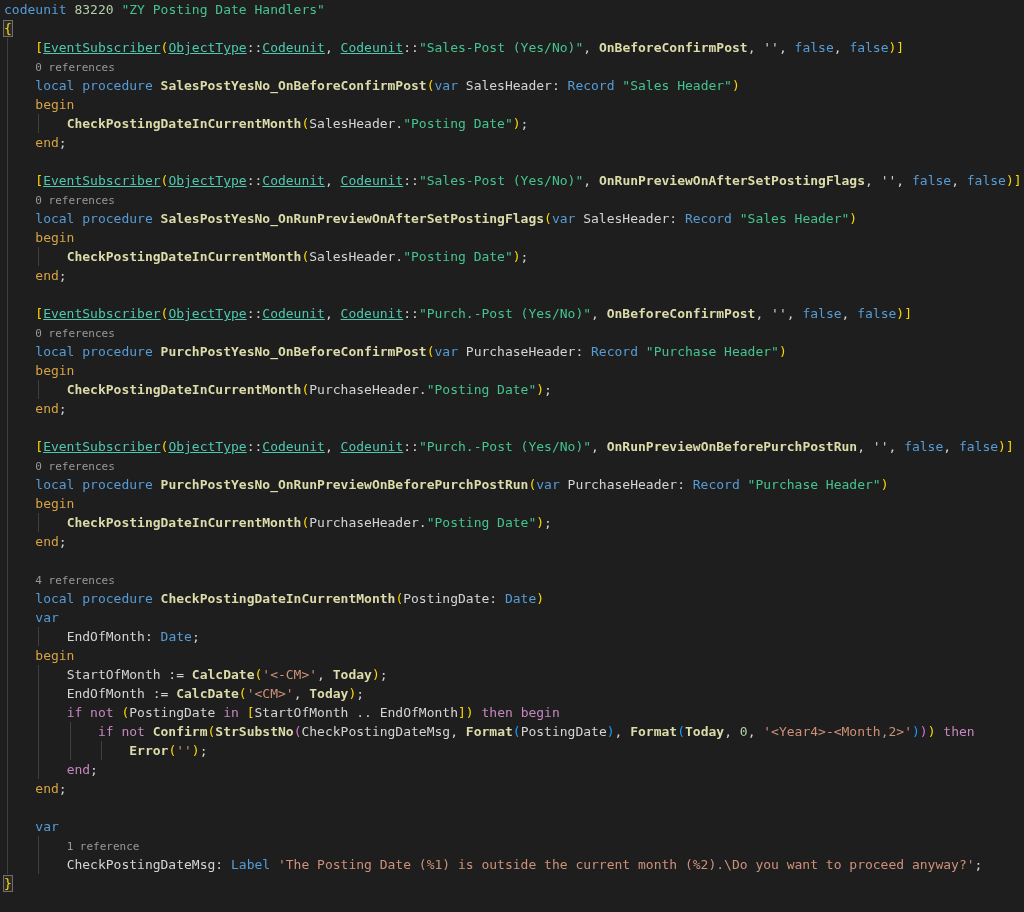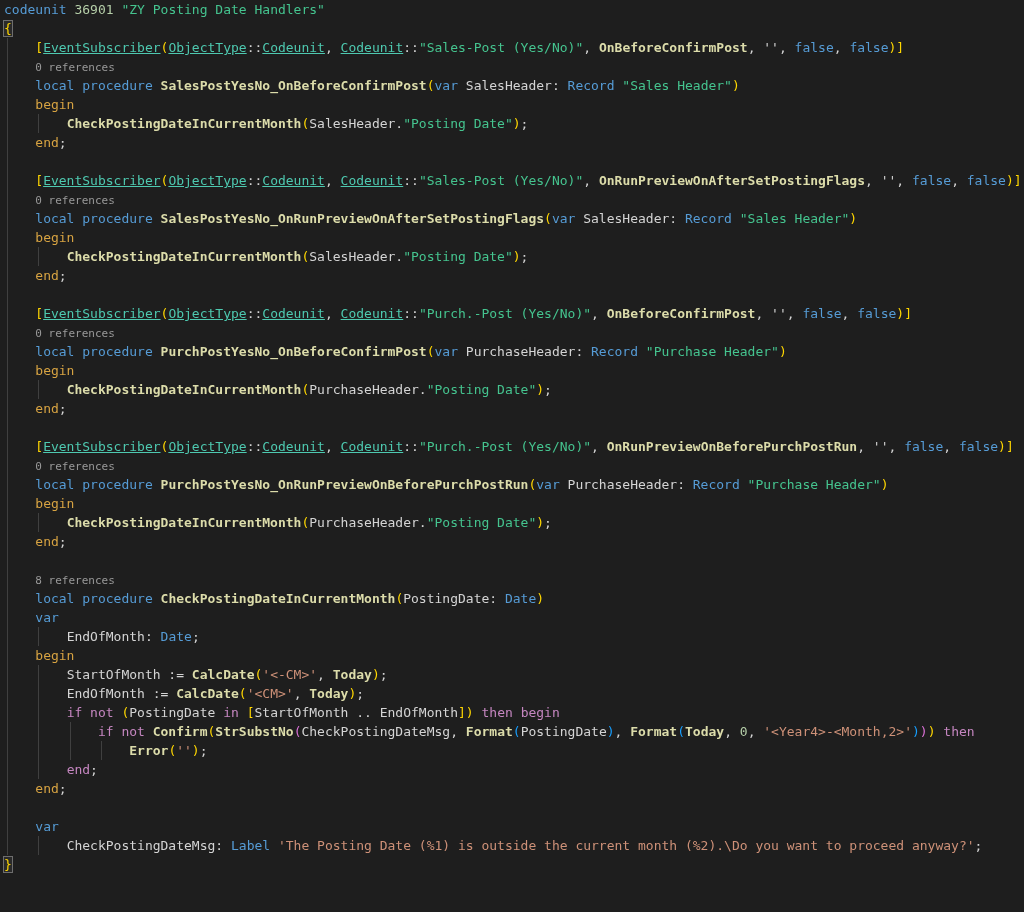--- a/index.html
+++ b/index.html
@@ -31,21 +31,21 @@
   .lens{color:var(--codelens,#999999);font-size:11px;cursor:pointer;}
   .b1{color:var(--bracket1,#ffd700);}
   .b2{color:var(--bracket2,#da70d6);}
   .b3{color:var(--bracket3,#179fff);}
   .brm{color:var(--bracket1,#ffd700);outline:1px solid #6e6e6e;background:rgba(120,120,120,.14);}
 </style>
 </head>
 <body>
 
 <div class="editor">
-    <div class="line"><span class="tk kw">codeunit</span><span class="tk pl"> </span><span class="tk num">36901</span><span class="tk pl"> </span><span class="tk qs">"ZY Posting Date Handlers"</span></div>
+    <div class="line"><span class="tk kw">codeunit</span><span class="tk pl"> </span><span class="tk num">83220</span><span class="tk pl"> </span><span class="tk qs">"ZY Posting Date Handlers"</span></div>
     <div class="line"><span class="tk brm">{</span></div>
     <div class="line"><span class="guide" style="left: 3px;"></span><span class="tk pl">    </span><span class="tk b1">[</span><span class="tk ty">EventSubscriber</span><span class="tk b1">(</span><span class="tk ty">ObjectType</span><span class="tk pl">::</span><span class="tk ty">Codeunit</span><span class="tk pl">, </span><span class="tk ty">Codeunit</span><span class="tk pl">::</span><span class="tk qs">"Sales-Post (Yes/No)"</span><span class="tk pl">, </span><span class="tk fn">OnBeforeConfirmPost</span><span class="tk pl">, '', </span><span class="tk kw">false</span><span class="tk pl">, </span><span class="tk kw">false</span><span class="tk b1">)]</span></div>
     <div class="line"><span class="guide" style="left: 3px;"></span><span class="tk pl">    </span><span class="tk lens">0 references</span></div>
     <div class="line"><span class="guide" style="left: 3px;"></span><span class="tk pl">    </span><span class="tk kw">local</span><span class="tk pl"> </span><span class="tk kw">procedure</span><span class="tk pl"> </span><span class="tk fn">SalesPostYesNo_OnBeforeConfirmPost</span><span class="tk b1">(</span><span class="tk kw">var</span><span class="tk pl"> </span><span class="tk vr">SalesHeader</span><span class="tk pl">: </span><span class="tk kw">Record</span><span class="tk pl"> </span><span class="tk qs">"Sales Header"</span><span class="tk b1">)</span></div>
     <div class="line"><span class="guide" style="left: 3px;"></span><span class="tk pl">    </span><span class="tk be">begin</span></div>
     <div class="line"><span class="guide" style="left: 3px;"></span><span class="guide" style="left: 34.32px;"></span><span class="tk pl">        </span><span class="tk fn">CheckPostingDateInCurrentMonth</span><span class="tk b1">(</span><span class="tk vr">SalesHeader</span><span class="tk pl">.</span><span class="tk qs">"Posting Date"</span><span class="tk b1">)</span><span class="tk pl">;</span></div>
     <div class="line"><span class="guide" style="left: 3px;"></span><span class="tk pl">    </span><span class="tk be">end</span><span class="tk pl">;</span></div>
     <div class="line"><span class="guide" style="left: 3px;"></span></div>
     <div class="line"><span class="guide" style="left: 3px;"></span><span class="tk pl">    </span><span class="tk b1">[</span><span class="tk ty">EventSubscriber</span><span class="tk b1">(</span><span class="tk ty">ObjectType</span><span class="tk pl">::</span><span class="tk ty">Codeunit</span><span class="tk pl">, </span><span class="tk ty">Codeunit</span><span class="tk pl">::</span><span class="tk qs">"Sales-Post (Yes/No)"</span><span class="tk pl">, </span><span class="tk fn">OnRunPreviewOnAfterSetPostingFlags</span><span class="tk pl">, '', </span><span class="tk kw">false</span><span class="tk pl">, </span><span class="tk kw">false</span><span class="tk b1">)]</span></div>
     <div class="line"><span class="guide" style="left: 3px;"></span><span class="tk pl">    </span><span class="tk lens">0 references</span></div>
@@ -61,29 +61,30 @@
     <div class="line"><span class="guide" style="left: 3px;"></span><span class="guide" style="left: 34.32px;"></span><span class="tk pl">        </span><span class="tk fn">CheckPostingDateInCurrentMonth</span><span class="tk b1">(</span><span class="tk vr">PurchaseHeader</span><span class="tk pl">.</span><span class="tk qs">"Posting Date"</span><span class="tk b1">)</span><span class="tk pl">;</span></div>
     <div class="line"><span class="guide" style="left: 3px;"></span><span class="tk pl">    </span><span class="tk be">end</span><span class="tk pl">;</span></div>
     <div class="line"><span class="guide" style="left: 3px;"></span></div>
     <div class="line"><span class="guide" style="left: 3px;"></span><span class="tk pl">    </span><span class="tk b1">[</span><span class="tk ty">EventSubscriber</span><span class="tk b1">(</span><span class="tk ty">ObjectType</span><span class="tk pl">::</span><span class="tk ty">Codeunit</span><span class="tk pl">, </span><span class="tk ty">Codeunit</span><span class="tk pl">::</span><span class="tk qs">"Purch.-Post (Yes/No)"</span><span class="tk pl">, </span><span class="tk fn">OnRunPreviewOnBeforePurchPostRun</span><span class="tk pl">, '', </span><span class="tk kw">false</span><span class="tk pl">, </span><span class="tk kw">false</span><span class="tk b1">)]</span></div>
     <div class="line"><span class="guide" style="left: 3px;"></span><span class="tk pl">    </span><span class="tk lens">0 references</span></div>
     <div class="line"><span class="guide" style="left: 3px;"></span><span class="tk pl">    </span><span class="tk kw">local</span><span class="tk pl"> </span><span class="tk kw">procedure</span><span class="tk pl"> </span><span class="tk fn">PurchPostYesNo_OnRunPreviewOnBeforePurchPostRun</span><span class="tk b1">(</span><span class="tk kw">var</span><span class="tk pl"> </span><span class="tk vr">PurchaseHeader</span><span class="tk pl">: </span><span class="tk kw">Record</span><span class="tk pl"> </span><span class="tk qs">"Purchase Header"</span><span class="tk b1">)</span></div>
     <div class="line"><span class="guide" style="left: 3px;"></span><span class="tk pl">    </span><span class="tk be">begin</span></div>
     <div class="line"><span class="guide" style="left: 3px;"></span><span class="guide" style="left: 34.32px;"></span><span class="tk pl">        </span><span class="tk fn">CheckPostingDateInCurrentMonth</span><span class="tk b1">(</span><span class="tk vr">PurchaseHeader</span><span class="tk pl">.</span><span class="tk qs">"Posting Date"</span><span class="tk b1">)</span><span class="tk pl">;</span></div>
     <div class="line"><span class="guide" style="left: 3px;"></span><span class="tk pl">    </span><span class="tk be">end</span><span class="tk pl">;</span></div>
     <div class="line"><span class="guide" style="left: 3px;"></span></div>
-    <div class="line"><span class="guide" style="left: 3px;"></span><span class="tk pl">    </span><span class="tk lens">8 references</span></div>
+    <div class="line"><span class="guide" style="left: 3px;"></span><span class="tk pl">    </span><span class="tk lens">4 references</span></div>
     <div class="line"><span class="guide" style="left: 3px;"></span><span class="tk pl">    </span><span class="tk kw">local</span><span class="tk pl"> </span><span class="tk kw">procedure</span><span class="tk pl"> </span><span class="tk fn">CheckPostingDateInCurrentMonth</span><span class="tk b1">(</span><span class="tk vr">PostingDate</span><span class="tk pl">: </span><span class="tk kw">Date</span><span class="tk b1">)</span></div>
     <div class="line"><span class="guide" style="left: 3px;"></span><span class="tk pl">    </span><span class="tk kw">var</span></div>
     <div class="line"><span class="guide" style="left: 3px;"></span><span class="guide" style="left: 34.32px;"></span><span class="tk pl">        </span><span class="tk vr">EndOfMonth</span><span class="tk pl">: </span><span class="tk kw">Date</span><span class="tk pl">;</span></div>
     <div class="line"><span class="guide" style="left: 3px;"></span><span class="tk pl">    </span><span class="tk be">begin</span></div>
     <div class="line"><span class="guide" style="left: 3px;"></span><span class="guide" style="left: 34.32px;"></span><span class="tk pl">        </span><span class="tk vr">StartOfMonth</span><span class="tk pl"> := </span><span class="tk fn">CalcDate</span><span class="tk b1">(</span><span class="tk st">'&lt;-CM&gt;'</span><span class="tk pl">, </span><span class="tk fn">Today</span><span class="tk b1">)</span><span class="tk pl">;</span></div>
     <div class="line"><span class="guide" style="left: 3px;"></span><span class="guide" style="left: 34.32px;"></span><span class="tk pl">        </span><span class="tk vr">EndOfMonth</span><span class="tk pl"> := </span><span class="tk fn">CalcDate</span><span class="tk b1">(</span><span class="tk st">'&lt;CM&gt;'</span><span class="tk pl">, </span><span class="tk fn">Today</span><span class="tk b1">)</span><span class="tk pl">;</span></div>
     <div class="line"><span class="guide" style="left: 3px;"></span><span class="guide" style="left: 34.32px;"></span><span class="tk pl">        </span><span class="tk ctl">if</span><span class="tk pl"> </span><span class="tk ctl">not</span><span class="tk pl"> </span><span class="tk b1">(</span><span class="tk vr">PostingDate</span><span class="tk pl"> </span><span class="tk ctl">in</span><span class="tk pl"> </span><span class="tk b1">[</span><span class="tk vr">StartOfMonth</span><span class="tk pl"> .. </span><span class="tk vr">EndOfMonth</span><span class="tk b1">])</span><span class="tk pl"> </span><span class="tk ctl">then</span><span class="tk pl"> </span><span class="tk ctl">begin</span></div>
     <div class="line"><span class="guide" style="left: 3px;"></span><span class="guide" style="left: 34.32px;"></span><span class="guide" style="left: 65.64px;"></span><span class="tk pl">            </span><span class="tk ctl">if</span><span class="tk pl"> </span><span class="tk ctl">not</span><span class="tk pl"> </span><span class="tk fn">Confirm</span><span class="tk b1">(</span><span class="tk fn">StrSubstNo</span><span class="tk b2">(</span><span class="tk vr">CheckPostingDateMsg</span><span class="tk pl">, </span><span class="tk fn">Format</span><span class="tk b3">(</span><span class="tk vr">PostingDate</span><span class="tk b3">)</span><span class="tk pl">, </span><span class="tk fn">Format</span><span class="tk b3">(</span><span class="tk fn">Today</span><span class="tk pl">, </span><span class="tk num">0</span><span class="tk pl">, </span><span class="tk st">'&lt;Year4&gt;-&lt;Month,2&gt;'</span><span class="tk b3">)</span><span class="tk b2">)</span><span class="tk b1">)</span><span class="tk pl"> </span><span class="tk ctl">then</span></div>
     <div class="line"><span class="guide" style="left: 3px;"></span><span class="guide" style="left: 34.32px;"></span><span class="guide" style="left: 65.64px;"></span><span class="guide" style="left: 96.96px;"></span><span class="tk pl">                </span><span class="tk fn">Error</span><span class="tk b1">(</span><span class="tk st">''</span><span class="tk b1">)</span><span class="tk pl">;</span></div>
     <div class="line"><span class="guide" style="left: 3px;"></span><span class="guide" style="left: 34.32px;"></span><span class="tk pl">        </span><span class="tk ctl">end</span><span class="tk pl">;</span></div>
     <div class="line"><span class="guide" style="left: 3px;"></span><span class="tk pl">    </span><span class="tk be">end</span><span class="tk pl">;</span></div>
     <div class="line"><span class="guide" style="left: 3px;"></span></div>
     <div class="line"><span class="guide" style="left: 3px;"></span><span class="tk pl">    </span><span class="tk kw">var</span></div>
+    <div class="line"><span class="guide" style="left: 3px;"></span><span class="guide" style="left: 34.32px;"></span><span class="tk pl">        </span><span class="tk lens">1 reference</span></div>
     <div class="line"><span class="guide" style="left: 3px;"></span><span class="guide" style="left: 34.32px;"></span><span class="tk pl">        </span><span class="tk vr">CheckPostingDateMsg</span><span class="tk pl">: </span><span class="tk kw">Label</span><span class="tk pl"> </span><span class="tk st">'The Posting Date (%1) is outside the current month (%2).\Do you want to proceed anyway?'</span><span class="tk pl">;</span></div>
     <div class="line"><span class="tk brm">}</span></div>
   </div>
 
 </body></html>

